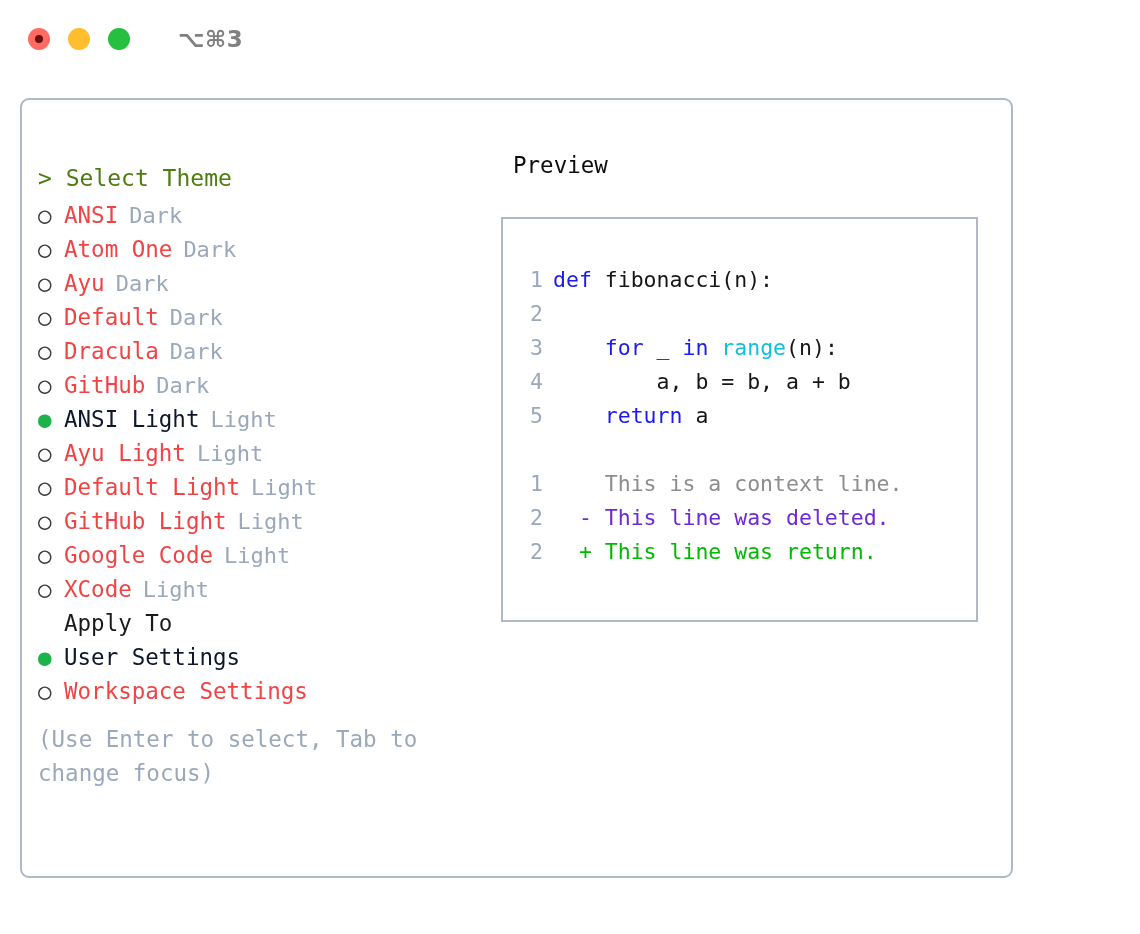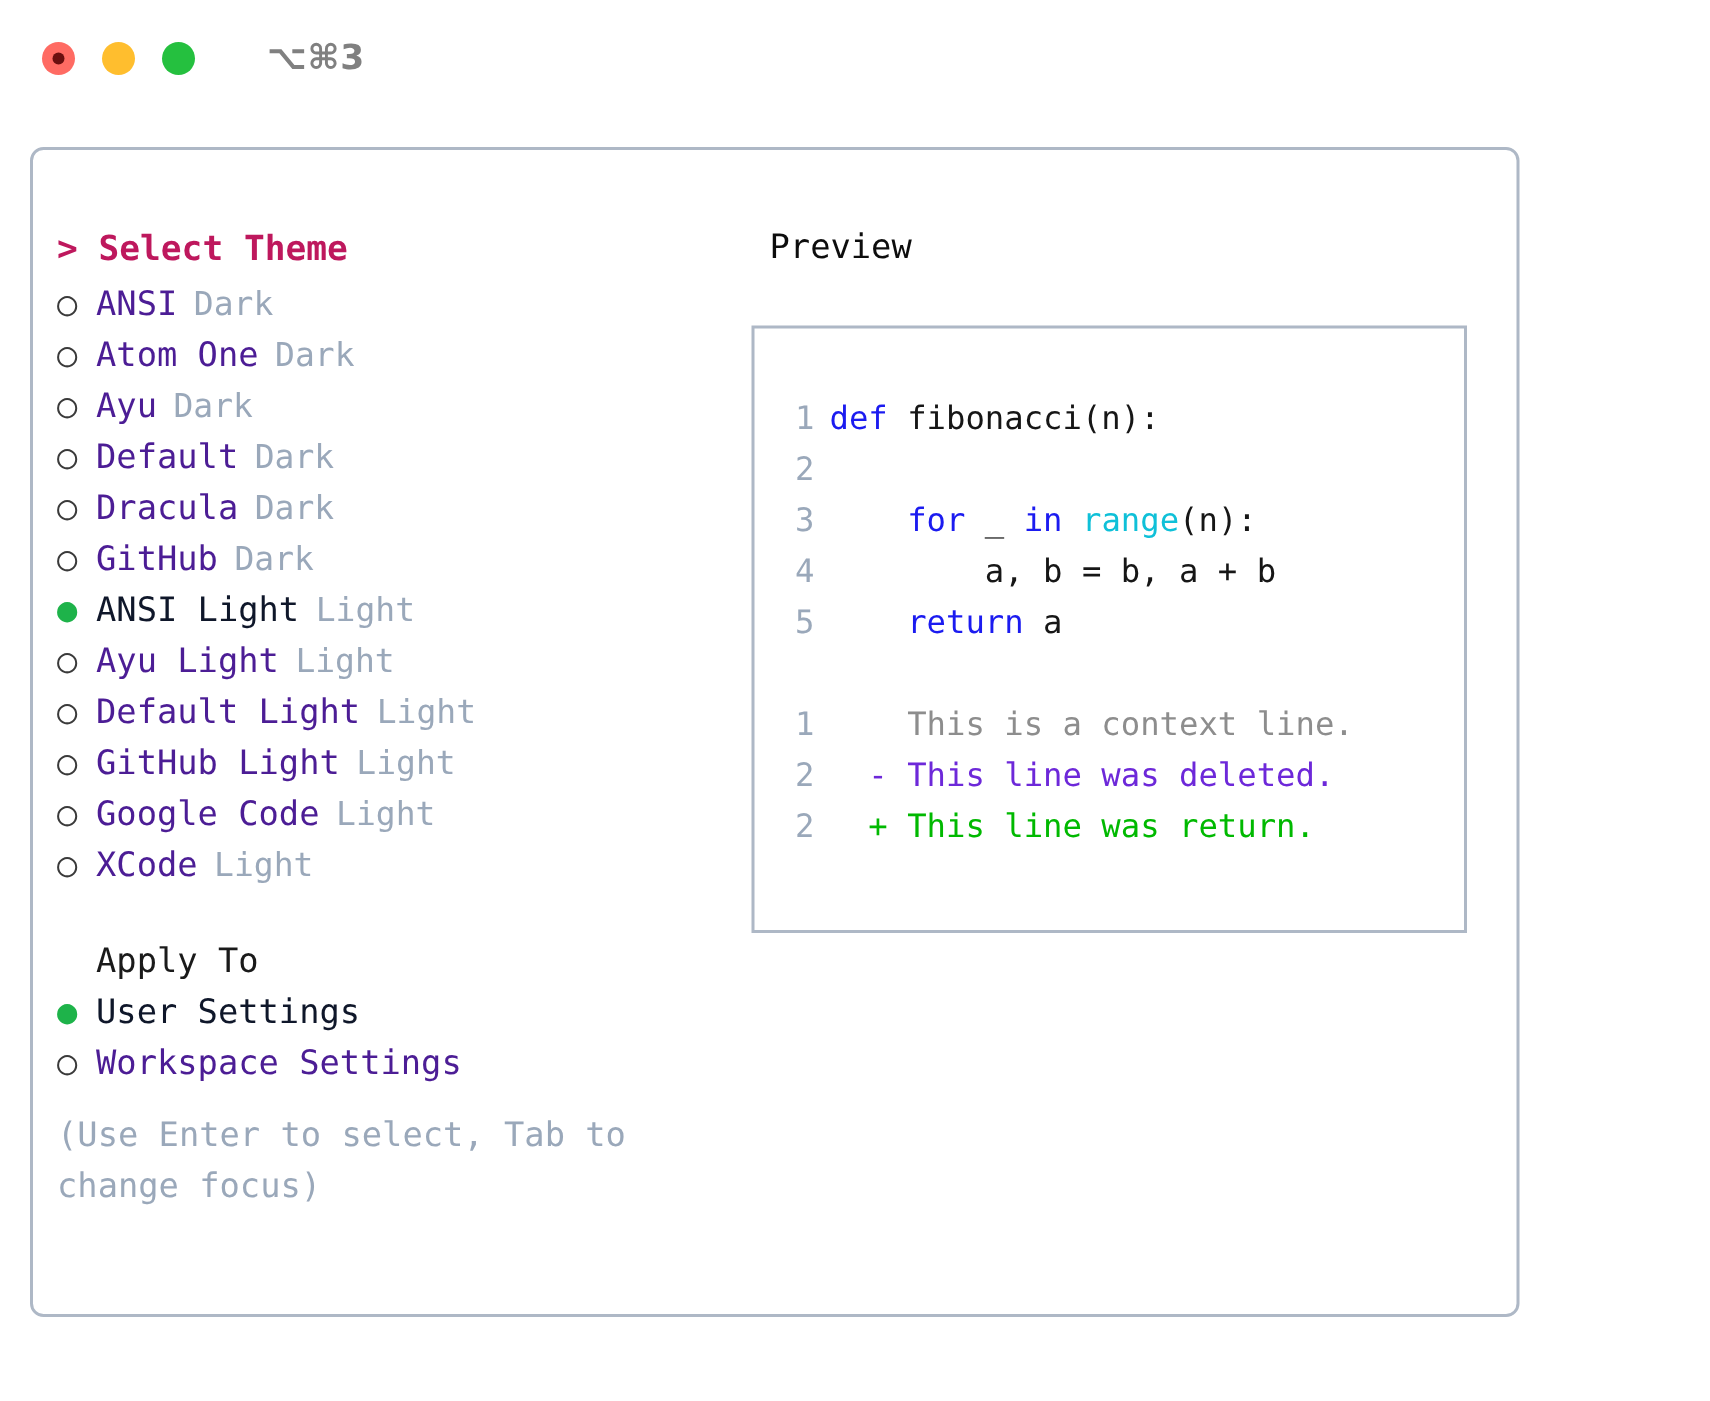--- a/index.html
+++ b/index.html
@@ -89,57 +89,58 @@
     top: 48px;
     width: 430px;
   }
   .mono-line {
     font-size: 22.5px;
     line-height: 34px;
     white-space: pre;
     color: #262626;
   }
   #theme-heading {
-    font-weight: 700;
-    color: #be185d;
+    font-weight: 400;
+    color: #4d7c0f;
     font-size: 23px;
     line-height: 36px;
     margin-bottom: 2px;
+    margin-top: 12px;
   }
   .opt-row {
     display: flex;
     align-items: baseline;
     height: 34px;
     white-space: pre;
   }
   .marker {
     display: inline-block;
     width: 26px;
     flex: 0 0 26px;
     font-size: 22.5px;
     line-height: 34px;
   }
   .marker.sel   { color: #1eb34a; }
   .marker.unsel { color: #3a3a3a; }
   .opt-name {
     font-size: 22.5px;
     line-height: 34px;
-    color: #4c1d95;
+    color: #ef4444;
     white-space: pre;
   }
   .opt-row.selected .opt-name { color: #0f172a; }
   .opt-variant {
     font-size: 22px;
     line-height: 34px;
     color: #9aa8ba;
     white-space: pre;
     padding-left: 11px;
   }
 
-  #apply-section { margin-top: 30px; }
+  #apply-section { }
   #apply-heading {
     padding-left: 26px;
     font-size: 22.5px;
     line-height: 34px;
     color: #1a1a1a;
     white-space: pre;
   }
   #hint-text {
     margin-top: 14px;
     font-size: 22.5px;

